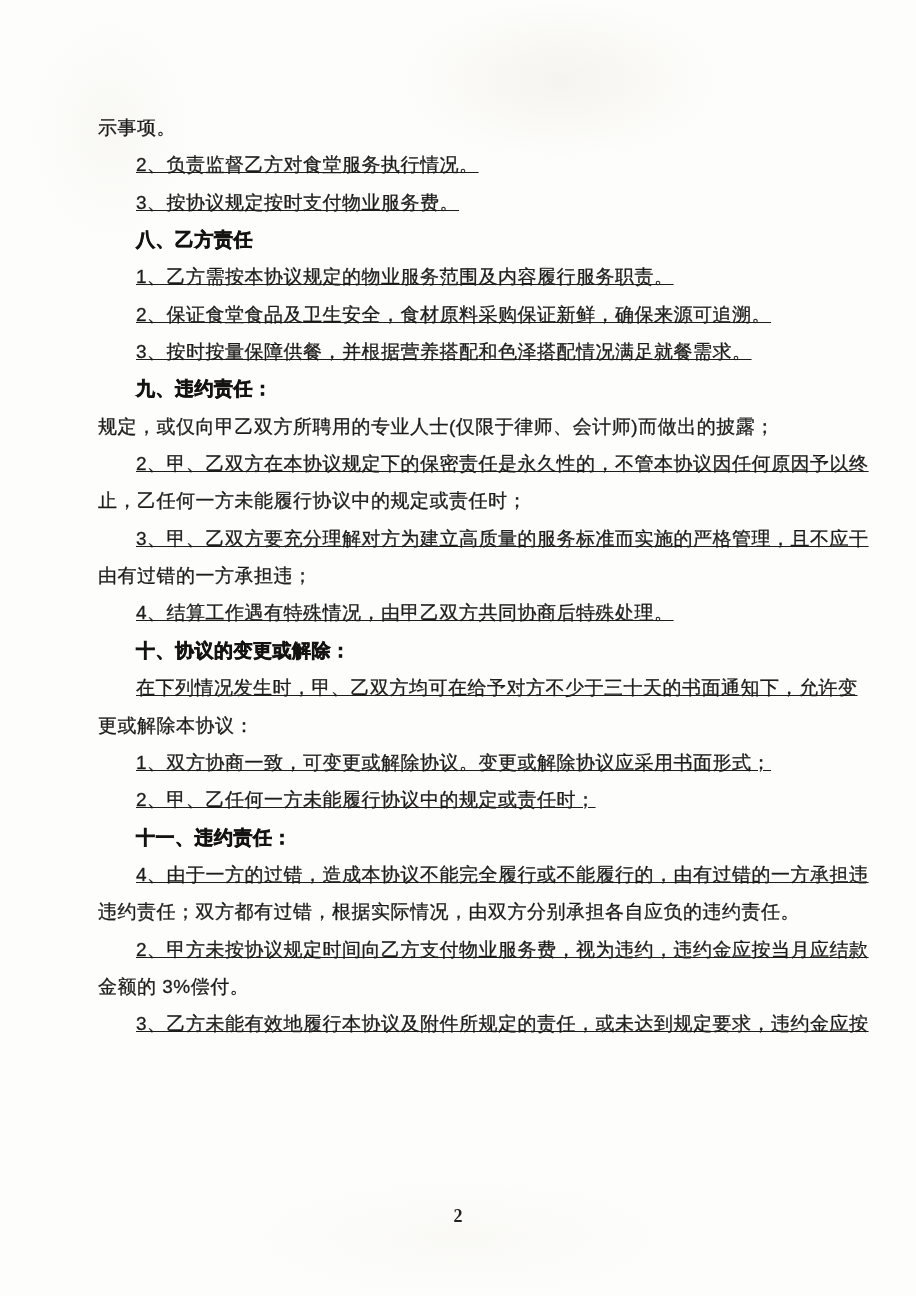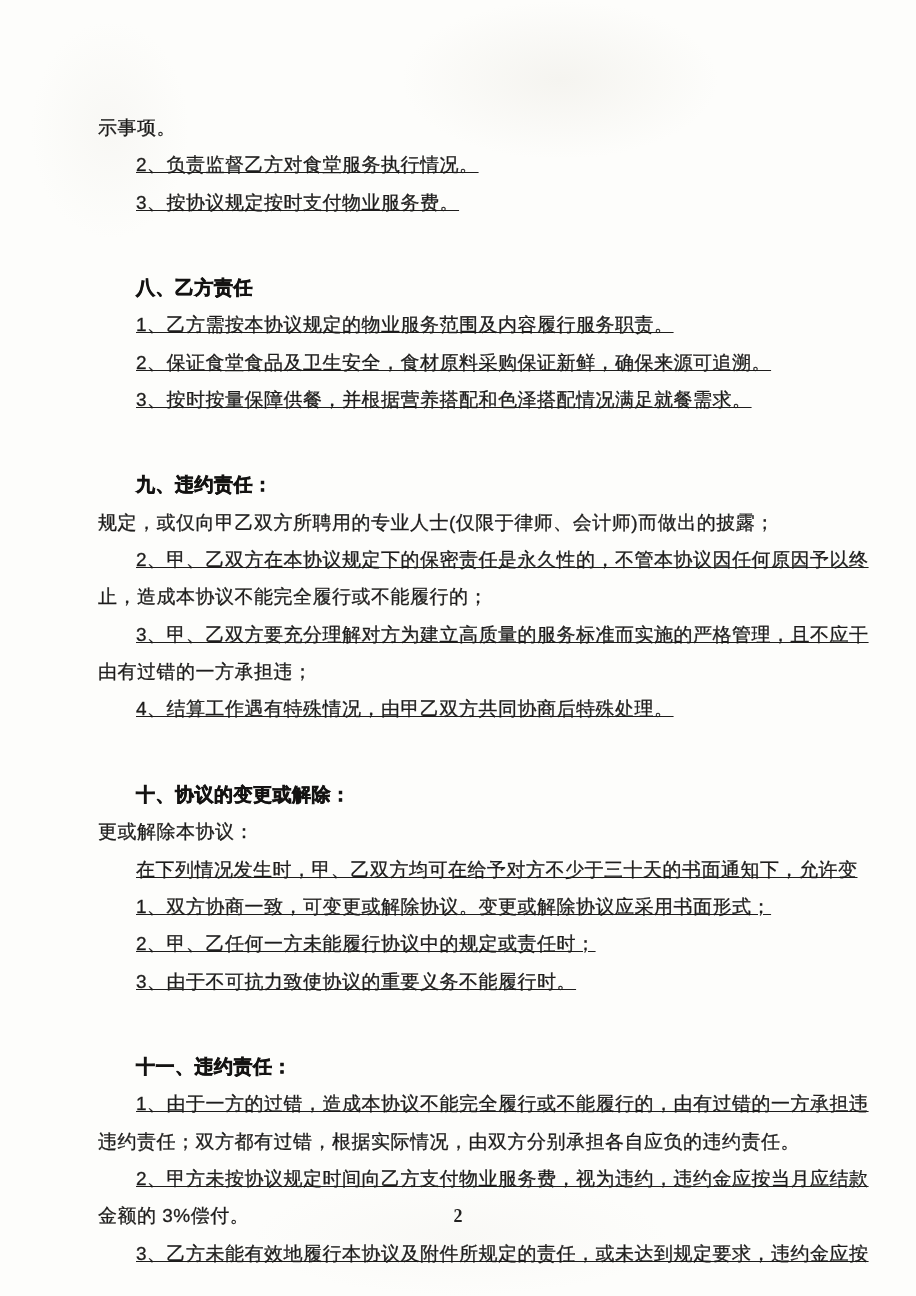--- a/index.html
+++ b/index.html
@@ -44,21 +44,20 @@
     line-height: 37.35px;
     white-space: nowrap;
     font-weight: 500;
     -webkit-text-stroke: 0.3px #1e1d1c;
   }
   .line.item { padding-left: 38px; text-decoration: underline; }
   .line.heading {
     padding-left: 38px;
     font-weight: 800;
     color: #141312;
-    margin-top: 48px;
     -webkit-text-stroke: 0.6px #141312;
   }
   .page-number {
     position: absolute;
     left: 0;
     top: 1206px;
     width: 916px;
     text-align: center;
     font-family: "Liberation Serif", serif;
     font-size: 18px;
@@ -78,32 +77,31 @@
       <div class="line continuation">示事项。</div>
       <div class="line item">2、负责监督乙方对食堂服务执行情况。</div>
       <div class="line item">3、按协议规定按时支付物业服务费。</div>
       <div class="line heading">八、乙方责任</div>
       <div class="line item">1、乙方需按本协议规定的物业服务范围及内容履行服务职责。</div>
       <div class="line item">2、保证食堂食品及卫生安全，食材原料采购保证新鲜，确保来源可追溯。</div>
       <div class="line item">3、按时按量保障供餐，并根据营养搭配和色泽搭配情况满足就餐需求。</div>
       <div class="line heading">九、违约责任：</div>
       <div class="line continuation">规定，或仅向甲乙双方所聘用的专业人士(仅限于律师、会计师)而做出的披露；</div>
       <div class="line item">2、甲、乙双方在本协议规定下的保密责任是永久性的，不管本协议因任何原因予以终</div>
-      <div class="line continuation">止，造成本协议不能完全履行或不能履行的；</div>
+      <div class="line continuation">止，乙任何一方未能履行协议中的规定或责任时；</div>
       <div class="line item">3、甲、乙双方要充分理解对方为建立高质量的服务标准而实施的严格管理，且不应干</div>
       <div class="line continuation">由有过错的一方承担违；</div>
       <div class="line item">4、结算工作遇有特殊情况，由甲乙双方共同协商后特殊处理。</div>
       <div class="line heading">十、协议的变更或解除：</div>
+      <div class="line item">在下列情况发生时，甲、乙双方均可在给予对方不少于三十天的书面通知下，允许变</div>
       <div class="line continuation">更或解除本协议：</div>
-      <div class="line item">在下列情况发生时，甲、乙双方均可在给予对方不少于三十天的书面通知下，允许变</div>
       <div class="line item">1、双方协商一致，可变更或解除协议。变更或解除协议应采用书面形式；</div>
       <div class="line item">2、甲、乙任何一方未能履行协议中的规定或责任时；</div>
-      <div class="line item">3、由于不可抗力致使协议的重要义务不能履行时。</div>
       <div class="line heading">十一、违约责任：</div>
-      <div class="line item">1、由于一方的过错，造成本协议不能完全履行或不能履行的，由有过错的一方承担违</div>
+      <div class="line item">4、由于一方的过错，造成本协议不能完全履行或不能履行的，由有过错的一方承担违</div>
       <div class="line continuation">违约责任；双方都有过错，根据实际情况，由双方分别承担各自应负的违约责任。</div>
       <div class="line item">2、甲方未按协议规定时间向乙方支付物业服务费，视为违约，违约金应按当月应结款</div>
       <div class="line continuation">金额的 3%偿付。</div>
       <div class="line item">3、乙方未能有效地履行本协议及附件所规定的责任，或未达到规定要求，违约金应按</div>
     </div>
 
   <div class="page-number">2</div>
 </div>
 
 </body></html>

